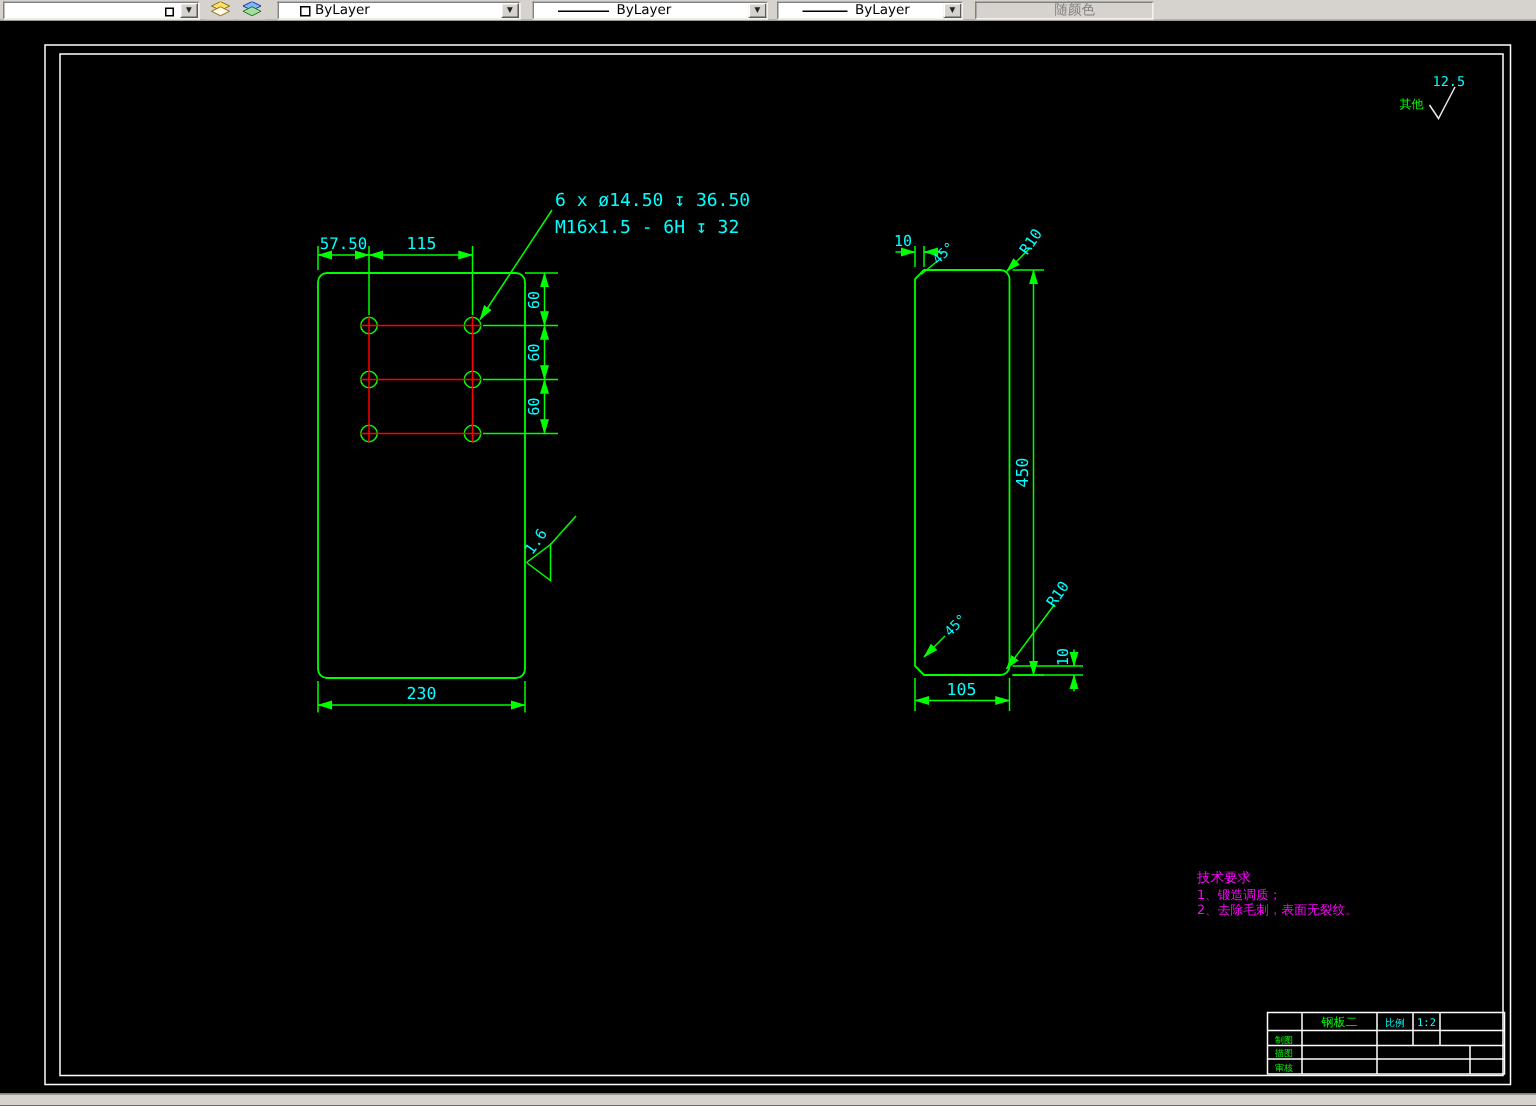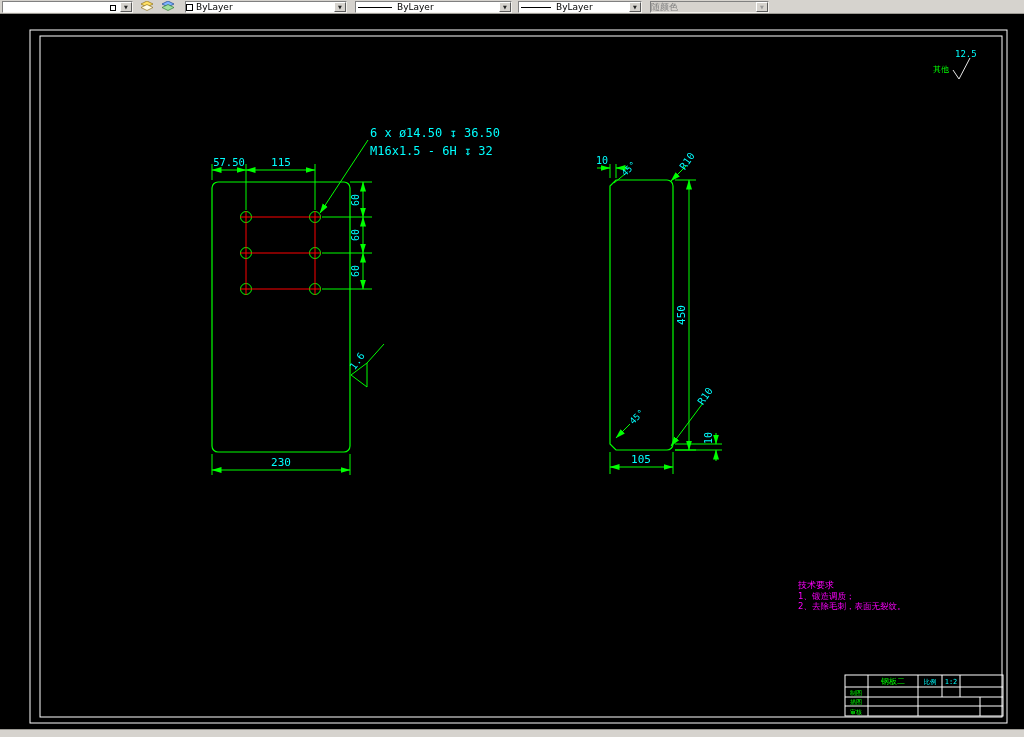--- a/index.html
+++ b/index.html
@@ -5,21 +5,21 @@
   * { margin:0; padding:0; box-sizing:border-box; }
   html,body { width:1024px; height:737px; background:#000; overflow:hidden;
               font-family:"DejaVu Sans", sans-serif; }
 
   
   .toolbar { position:absolute; top:0; left:0; width:1024px; height:14px;
              background:#d6d3ce; border-bottom:1px solid #9c9a94; }
   .combo { position:absolute; top:1px; height:12px; background:#fff;
            border:1px solid; border-color:#808080 #f4f2ee #f4f2ee #808080;
            display:flex; align-items:center; font-size:9px; line-height:10px;
-           color:#000; padding-left:0; overflow:hidden; }
+           color:#000; padding-left:14px; overflow:hidden; }
   .combo .arrow-btn { margin-left:auto; width:12px; height:10px; background:#d6d3ce;
            border:1px solid; border-color:#fff #5a5a5a #5a5a5a #fff;
            display:flex; align-items:center; justify-content:center;
            font-size:5px; color:#222; flex:0 0 12px; }
   .combo.disabled { background:#d6d3ce; color:#808080; }
   .combo.disabled .arrow-btn { color:#9a9a9a; }
   .swatch { width:7px; height:7px; background:#fff; border:1px solid #000;
             margin-right:3px; flex:0 0 7px; }
   .lt-line { width:34px; height:1px; background:#000; margin:0 5px 0 2px; flex:0 0 34px; }
   .lt-line.thin { width:30px; flex-basis:30px; }
@@ -83,21 +83,21 @@
   </div>
 
   <div class="combo" style="left:518px; width:124px;">
     <span class="lt-line thin"></span>
     <span class="combo-text">ByLayer</span>
     <span class="arrow-btn">
         <span>▼</span>
       </span>
   </div>
 
-  <div class="combo disabled" style="left:650px; width:119px;">
+  <div class="combo disabled" style="left:650px; width:119px;flex-direction:column;">
     <span class="combo-text cjk">随颜色</span>
     <span class="arrow-btn">
         <span>▼</span>
       </span>
   </div>
 </div>
 
 <div class="canvas">
 <svg width="1024" height="715" viewBox="0 0 1024 715">
   <defs>

